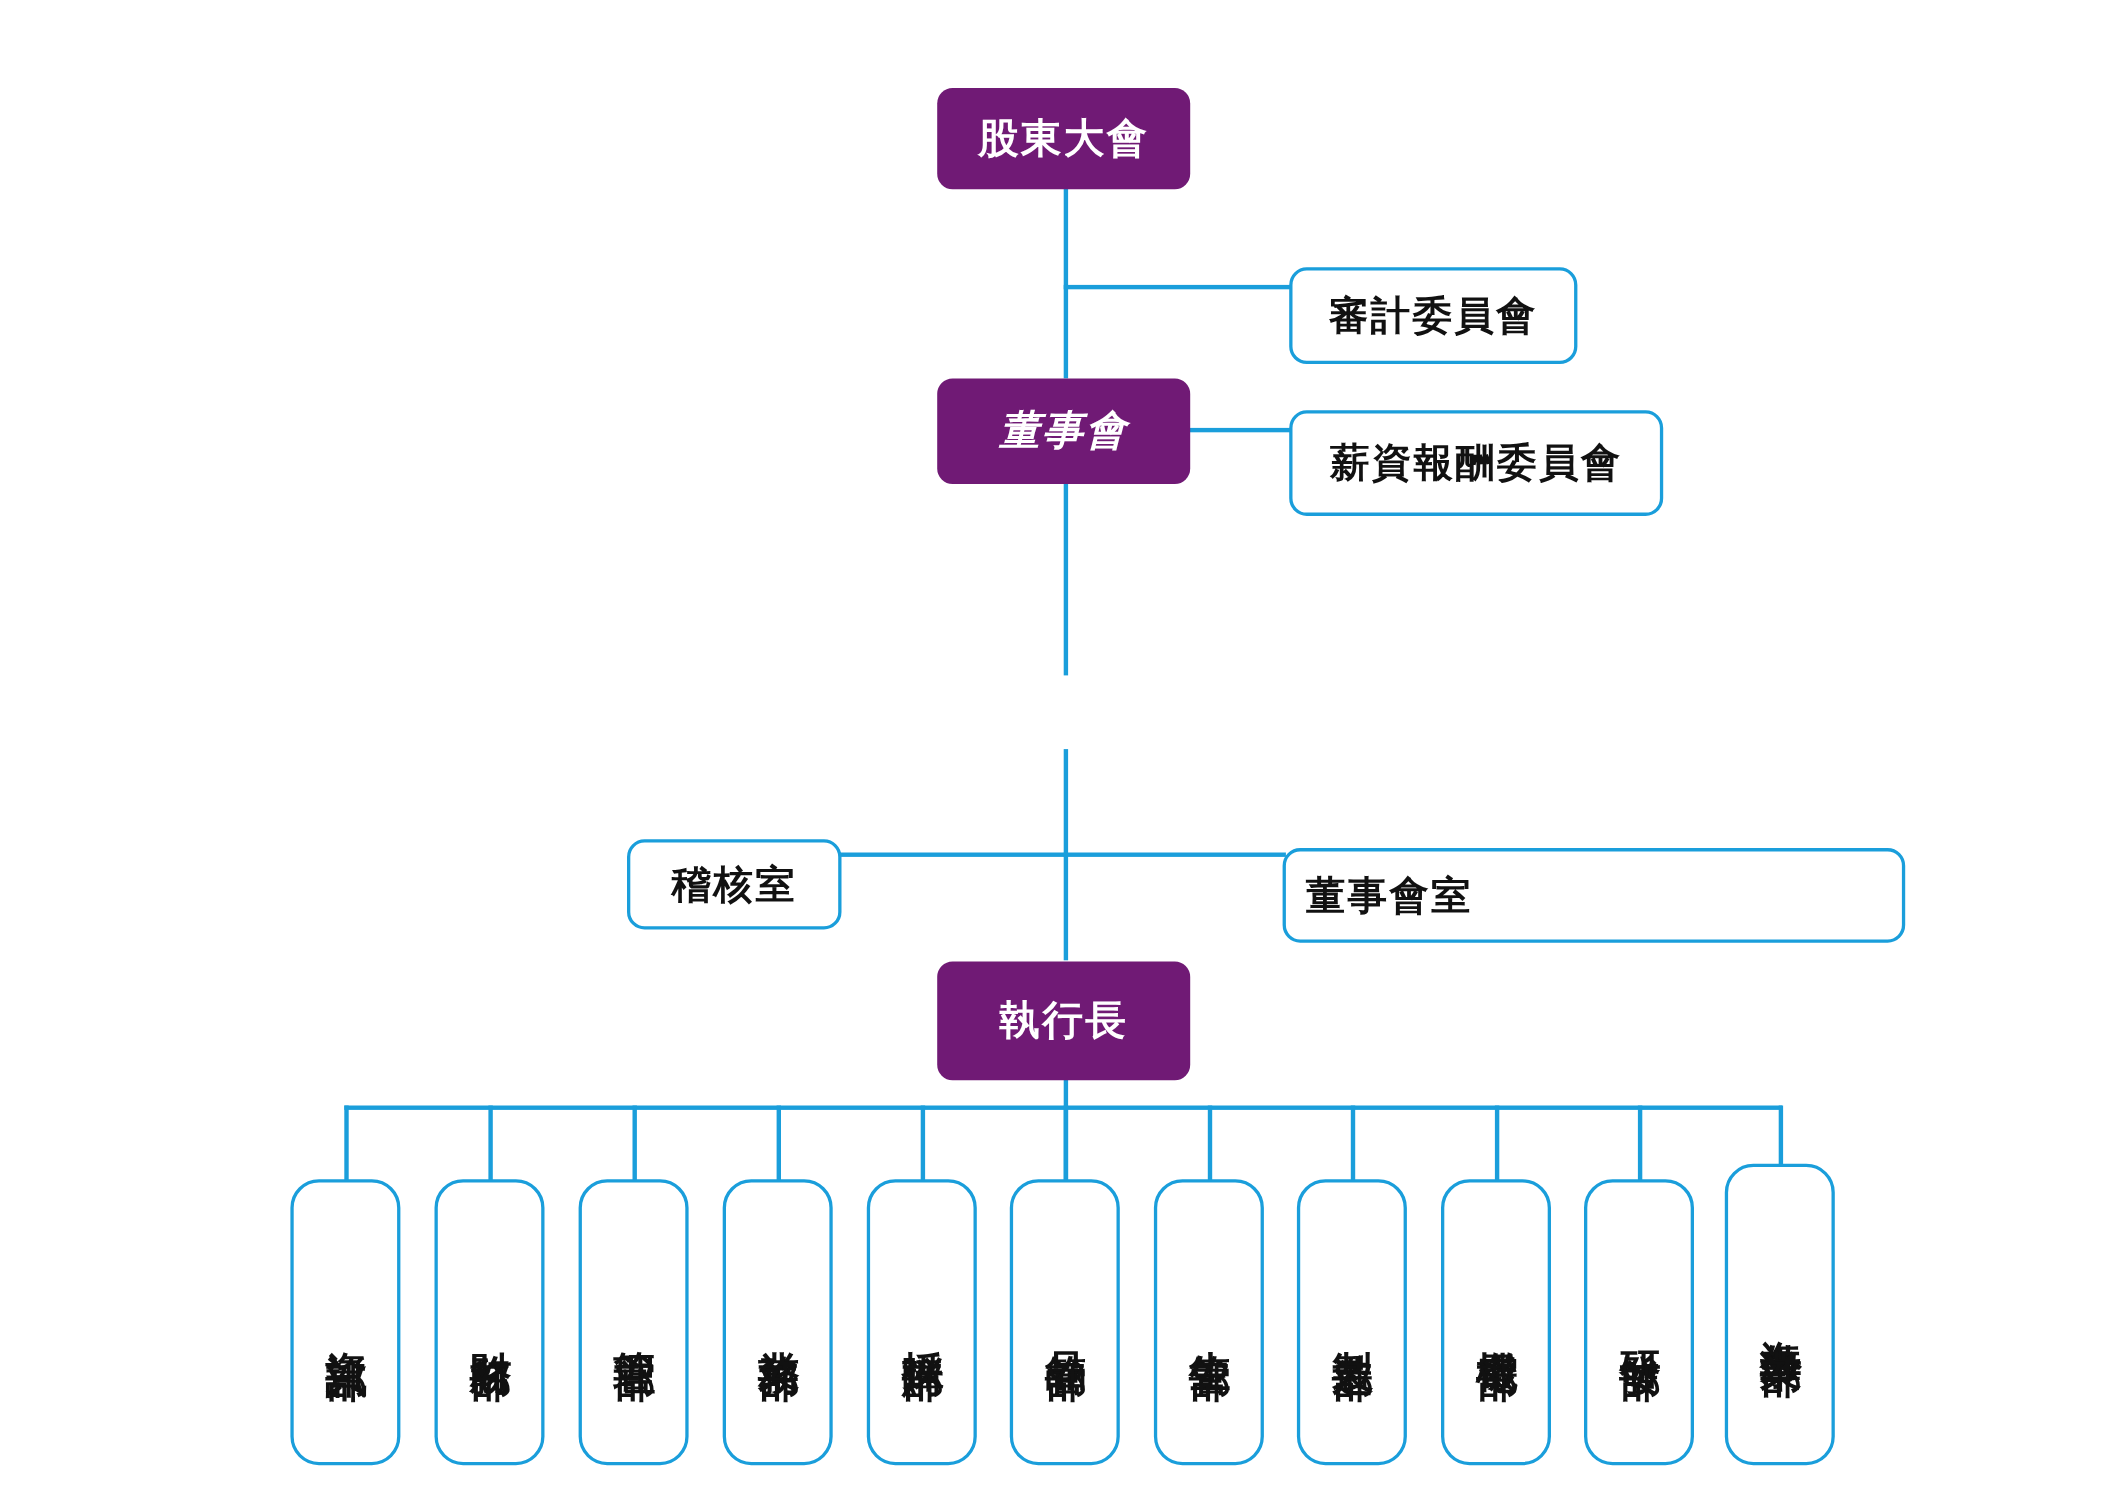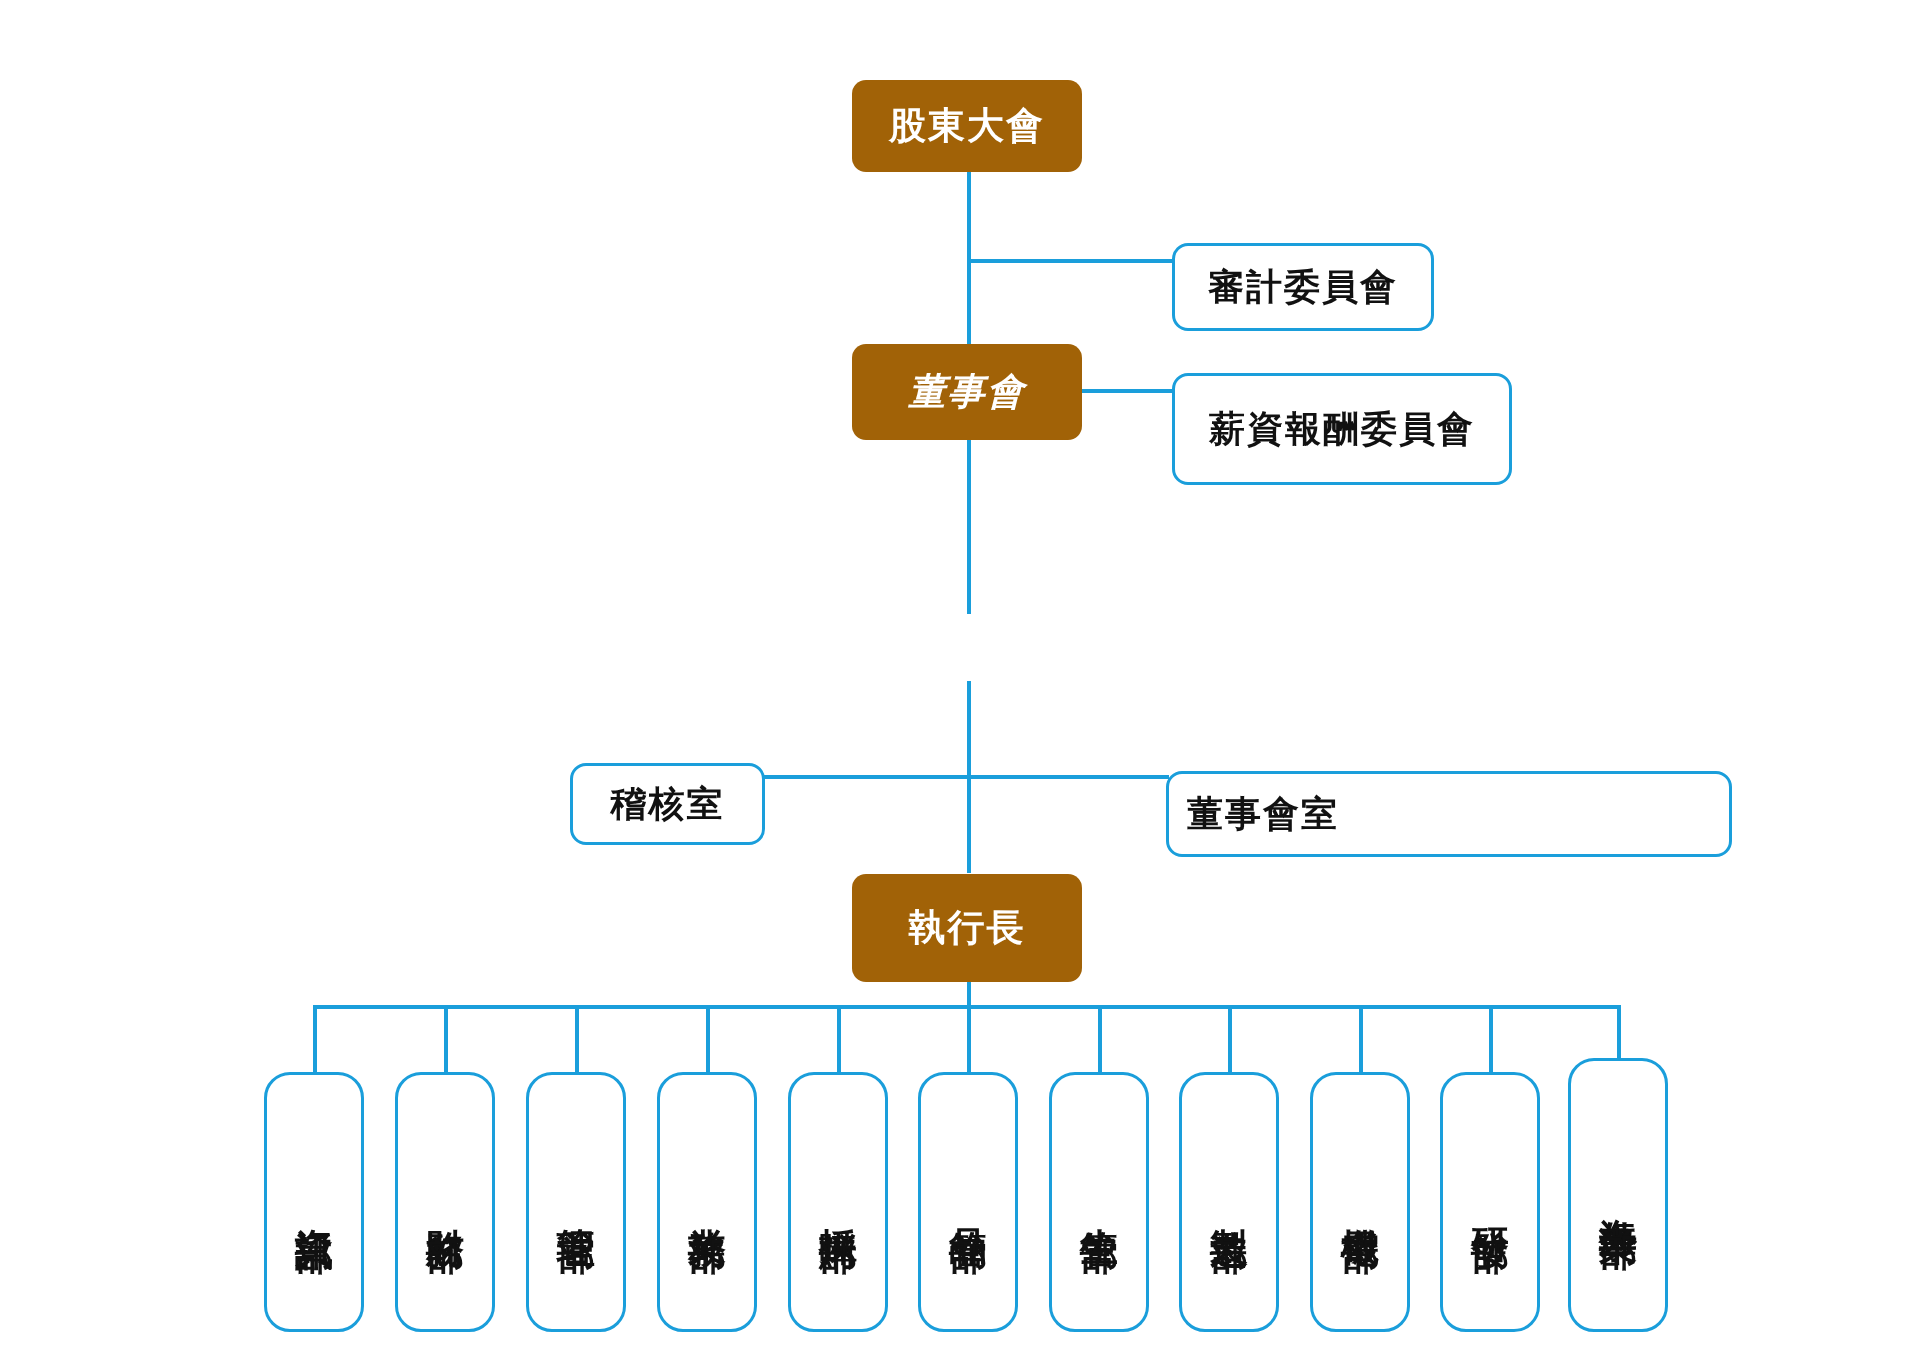--- a/index.html
+++ b/index.html
@@ -30,21 +30,21 @@
   .node {
     position: absolute;
     box-sizing: border-box;
     display: flex;
     align-items: center;
     justify-content: center;
     text-align: center;
   }
 
   .node-primary {
-    background: #a16207;
+    background: #701a75;
     color: #ffffff;
     border-radius: 14px;
     font-size: 37px;
     font-weight: 700;
     letter-spacing: 2px;
   }
 
   .node-outline {
     background: #ffffff;
     color: #111111;
@@ -142,21 +142,21 @@
   </div>
 
   <div class="node node-outline" style="left:1172px; top:215px; width:262px; height:88px;">
     <span>審計委員會</span>
   </div>
 
   <div class="node node-primary" style="left:852px; top:344px; width:230px; height:96px;font-style:italic;">
     <span>董事會</span>
   </div>
 
-  <div class="node node-outline" style="left:1172px; top:345px; width:340px; height:112px;">
+  <div class="node node-outline" style="left:1172px; top:345px; width:340px; height:96px;">
     <span>薪資報酬委員會</span>
   </div>
 
 
   <div class="node node-outline" style="left:570px; top:735px; width:195px; height:82px;">
     <span>稽核室</span>
   </div>
 
   <div class="office-strip" style="left:1166px; top:733px; width:566px; height:86px;">
     <div class="office-cell">

